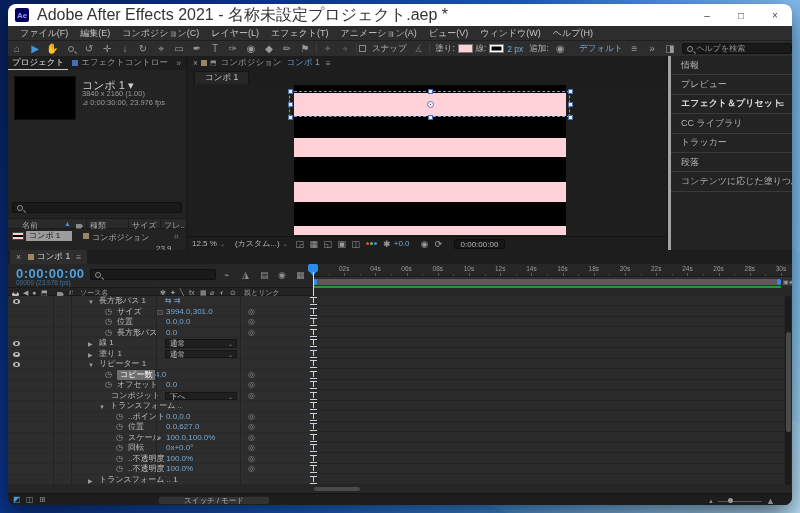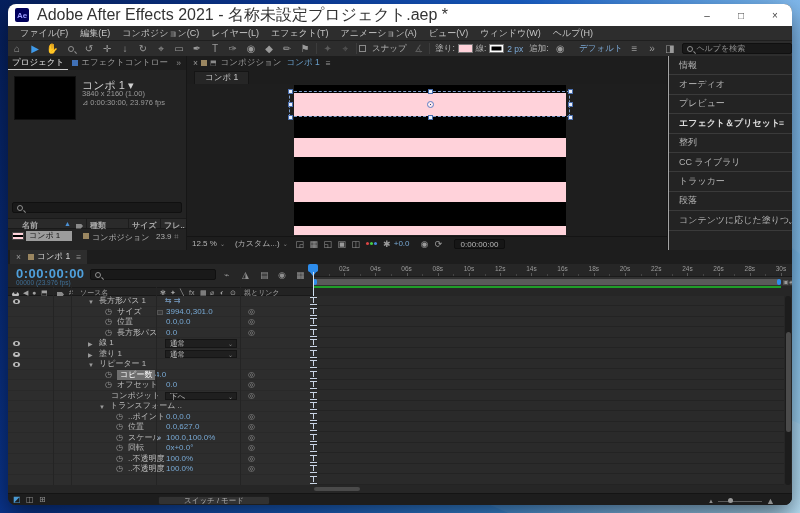--- a/index.html
+++ b/index.html
@@ -47,39 +47,39 @@
   .mag { width:6px; height:6px; border:1.2px solid #8f8f8f; border-radius:50%; position:relative;
     margin-right:3px; flex:0 0 auto; }
   .mag::after { content:""; position:absolute; left:5px; top:5px; width:3px; height:1.2px;
     background:#8f8f8f; transform:rotate(45deg); }
 
   
   #main { position:absolute; top:52px; left:0; width:784px; height:194px; background:#161616; }
   .panel { position:absolute; top:0; height:194px; background:#232323; }
   #proj { left:0; width:178px; }
   #viewer { left:179px; width:480px; }
-  #rightpanel { left:660px; width:124px; background:#232323; border-left:1px solid #a3a3a3; }
+  #rightpanel { left:660px; width:124px; background:#232323; border-left:3px solid #a3a3a3; }
 
   .tabstrip { height:14px; background:#1d1d1d; display:flex; align-items:center; font-size:8.5px;
     color:#9a9a9a; position:relative; }
   .tab-active { color:#e4e4e4; border-bottom:1px solid #cfcfcf; padding:0 4px; height:14px;
     display:flex; align-items:center; white-space:nowrap; }
   .tab-inactive { display:flex; align-items:center; padding:0 4px; white-space:nowrap; overflow:hidden; }
   .bluesq { width:6px; height:6px; background:#3f6fb4; margin-right:3px; flex:0 0 auto; }
   .tansq { width:6px; height:6px; background:#9a8660; margin:0 3px; flex:0 0 auto; }
   .chev { margin-left:auto; padding-right:5px; color:#8a8a8a; }
 
   #proj-thumb { position:absolute; left:6px; top:20px; width:62px; height:44px; background:#000; border:1px solid #101010; }
   .pinfo1 { position:absolute; left:74px; top:22px; font-size:11px; color:#d0d0d0; }
   .pinfo2 { position:absolute; left:74px; top:33px; font-size:7.5px; color:#9a9a9a; }
   .pinfo3 { position:absolute; left:74px; top:42px; font-size:7.5px; color:#9a9a9a; }
   #proj-search { position:absolute; left:4px; top:146px; width:170px; }
   #proj-header { position:absolute; left:0; top:162px; width:178px; height:11px; background:#2a2a2a;
     border-top:1px solid #1a1a1a; border-bottom:1px solid #1a1a1a; font-size:8px; color:#a8a8a8; }
-  #proj-header span { position:absolute; top:1px;font-weight:bold; }
+  #proj-header span { position:absolute; top:1px; }
   .vline { position:absolute; top:0; bottom:0; width:1px; background:#1c1c1c; }
   #proj-row { position:absolute; left:0; top:174px; width:178px; height:12px; font-size:8px; color:#b0b0b0; }
   .minithumb { position:absolute; left:4px; top:2px; width:12px; height:8px;
     background:repeating-linear-gradient(180deg,#ffd2da 0 2px,#000 2px 4px); border:1px solid #444; }
   .namebox { position:absolute; left:18px; top:1px; width:46px; height:10px; background:#9c9c9c;
     color:#141414; font-size:8px; line-height:10px; padding-left:3px; }
   .sorttri { color:#4a90d4; font-size:7px; }
   .tagicon { display:inline-block; width:7px; height:5px; background:#8a8a8a;
     clip-path:polygon(0 0,70% 0,100% 50%,70% 100%,0 100%); }
 
@@ -280,21 +280,21 @@
         <span style="left:156px">フレ..</span>
         <i class="vline" style="left:78px"></i>
         <i class="vline" style="left:120px"></i>
         <i class="vline" style="left:152px"></i>
       </div>
       <div id="proj-row">
         <i class="minithumb"></i>
         <span class="namebox">コンポ 1</span>
         <i class="tansq" style="position:absolute;left:72px;top:3px"></i>
         <span style="position:absolute;left:84px;top:2px">コンポジション</span>
-        <span style="position:absolute;left:148px;top:2px">23.9</span>
+        <span style="position:absolute;left:148px;top:14px">23.9</span>
         <span style="position:absolute;left:166px;top:2px;color:#8a8a8a">⌗</span>
       </div>
     </div>
 
     <div class="panel" id="viewer">
       <div class="tabstrip">
         <span style="margin-left:6px">×</span>
         <span class="tansq"></span>
         <span style="font-size:7px;color:#8a8a8a">⬒</span>
         <span style="margin-left:4px">コンポジション</span>
@@ -349,31 +349,25 @@
         <span class="vicon">⟳</span>
         <div class="tcbox">0:00:00:00</div>
       </div>
     </div>
 
     <div class="panel" id="rightpanel">
         <div class="rp-item">
           <span>情報</span>
         </div>
         <div class="rp-item">
-          <span>オーディオ</span>
-        </div>
-        <div class="rp-item">
           <span>プレビュー</span>
         </div>
         <div class="rp-item emph">
           <span>エフェクト＆プリセット</span>
           <span class="rp-menu">≡</span>
-        </div>
-        <div class="rp-item">
-          <span>整列</span>
         </div>
         <div class="rp-item">
           <span>CC ライブラリ</span>
         </div>
         <div class="rp-item">
           <span>トラッカー</span>
         </div>
         <div class="rp-item">
           <span>段落</span>
         </div>
@@ -515,20 +509,24 @@
           <span class="sw" style="left: 108px;">◷</span>
           <span style="left: 120px;">..不透明度</span>
           <span class="val" style="left: 158px;">100.0%</span>
           <span class="pick">◎</span>
         </div>
         <div class="tl-row" style="top: 168px;">
           <span class="sw" style="left: 108px;">◷</span>
           <span style="left: 120px;">..不透明度</span>
           <span class="val" style="left: 158px;">100.0%</span>
           <span class="pick">◎</span>
+        </div>
+        <div class="tl-row" style="top: 178.5px;">
+          <span class="twirl" style="left: 80px;">▶</span>
+          <span style="left: 91px;">トランスフォーム .. 1</span>
         </div>
       </div>
     <i class="colline" style="left:45px"></i>
     <i class="colline" style="left:63px"></i>
     <i class="colline" style="left:148px"></i>
     <i class="colline" style="left:232px"></i>
 
     <div id="tl-right">
       <div id="tl-ruler">
           <span class="tick-label" style="left: 0px;">00s</span>

